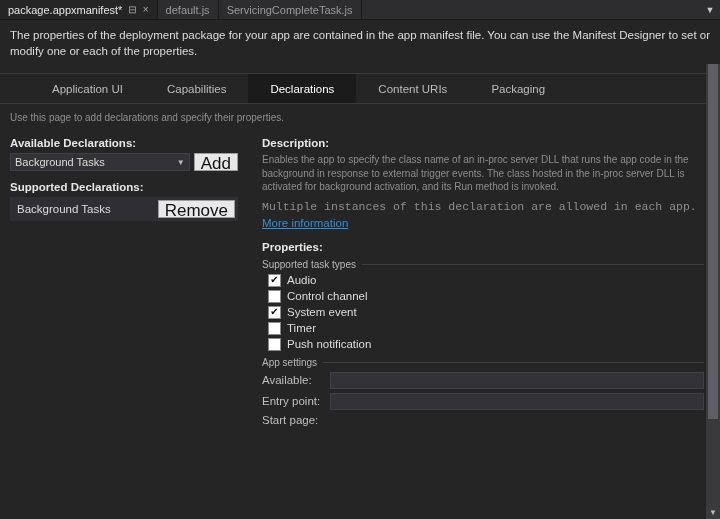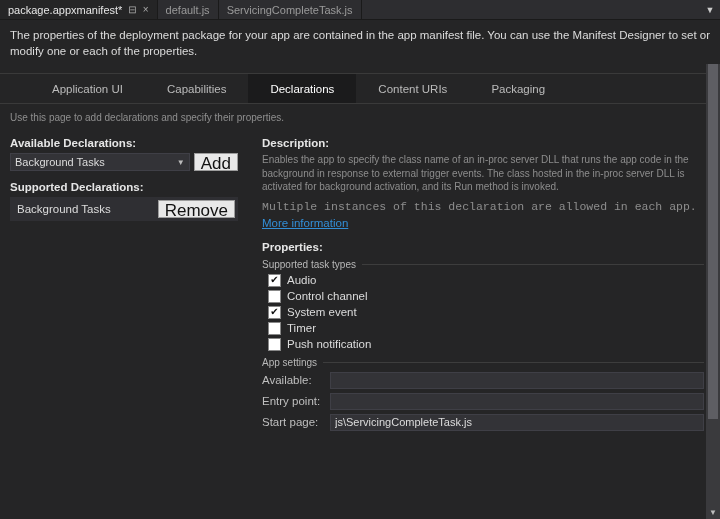--- a/index.html
+++ b/index.html
@@ -312,21 +312,20 @@
     <div class="field-row">
       <label>Available:</label>
       <input class="textbox" value="" style="">
     </div>
     <div class="field-row">
       <label>Entry point:</label>
       <input class="textbox" value="" style="">
     </div>
     <div class="field-row">
       <label>Start page:</label>
-      <input class="textbox" value="js\ServicingCompleteTask.js" style="">
     </div>
   </div>
 </div>
 
 <div class="scrollbar">
   <div class="arrow up">▲</div>
   <div class="thumb"></div>
   <div class="arrow down">▼</div>
 </div>
 

